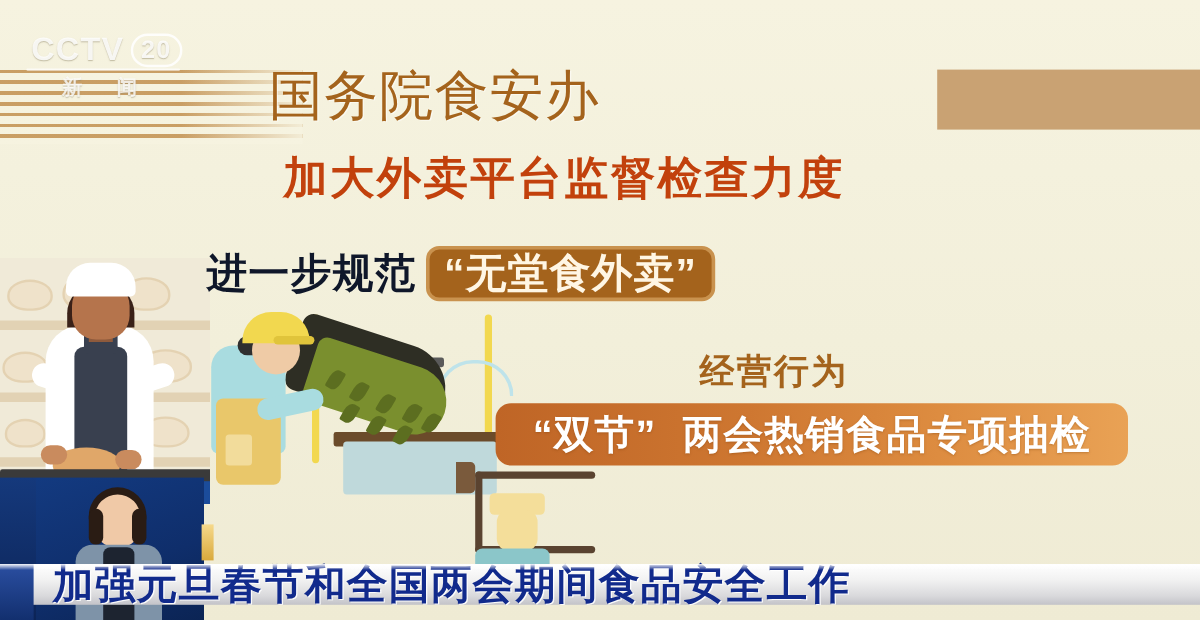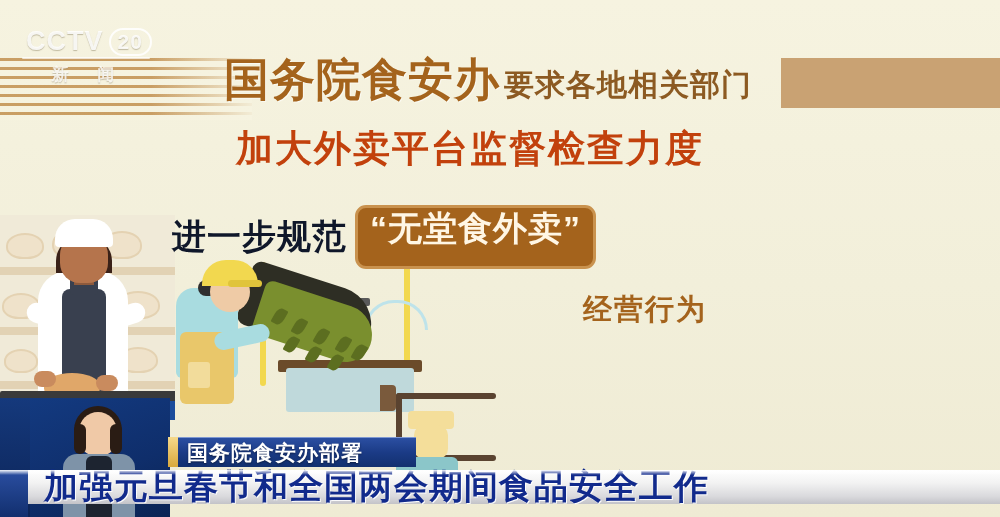--- a/index.html
+++ b/index.html
@@ -38,21 +38,20 @@
     position:absolute; right:0; top:58px; width:219px; height:50px;
     background:#C9A273;
   }
 
   
   .cctv-logo {
     position:absolute; left:14px; top:26px;
     width:150px; height:60px;
     display:flex; flex-direction:column; align-items:center;
     pointer-events:none;
-    justify-content:space-between;
   }
   .cctv-logo .row1 {
     font-size:27px; font-weight:bold; letter-spacing:1px;
     color:rgba(255,255,255,.86);
     text-shadow:0 1px 1px rgba(150,140,110,.55);
     display:flex; align-items:center; gap:2px;
   }
   .cctv-logo .num {
     border:2.5px solid rgba(255,255,255,.86);
     border-radius:14px; padding:0px 7px; font-size:21px; line-height:24px;
@@ -243,42 +242,42 @@
   
   .headline-wrap {
     position:absolute; left:0; top:0; width:1000px; height:420px;
     pointer-events:none;
   }
 
   .ln { position:absolute; white-space:nowrap; }
 
   .ln1 { left:224px; top:50px; display:flex; align-items:baseline; }
   .ln1 .big {
-    font-size:45px; font-weight:bold; color:#A4631C; letter-spacing:1px;
+    font-size:45px; font-weight:normal; color:#A4631C; letter-spacing:1px;
     text-shadow:1px 1px 0 rgba(255,255,255,.55);
   }
   .ln1 .small {
     font-size:30px; font-weight:bold; color:#8C5A22; letter-spacing:1px;
     margin-left:4px;
   }
 
   .ln2 {
     left:236px; top:124px;
     font-size:37px; font-weight:bold; color:#c2410c; letter-spacing:2px;
   }
 
   .ln3 { left:172px; top:205px; display:flex; align-items:center; }
   .ln3 .plain {
     font-size:34px; font-weight:bold; color:#0f172a; letter-spacing:1px;
   }
   .pill-brown {
     display:inline-block;
     background:#A4631C; color:#FFF6E4;
     font-size:34px; font-weight:bold; letter-spacing:1px;
-    padding:2px 12px 19px; border-radius:11px;
+    padding:2px 12px 1px; border-radius:11px;
     margin:0 8px;
     border:3px solid #C9924E;
     line-height:1.08;
   }
 
   .ln4 {
     left:583px; top:290px;
     font-size:29px; font-weight:bold; color:#A4631C; letter-spacing:2px;
   }
 
@@ -466,51 +465,52 @@
     <div class="m2-yellow" style="left:28px; top:36px; width:46px;  height:18px;"></div>
     <div class="m2-yellow" style="left:34px; top:50px; width:34px;  height:34px; border-radius:10px;"></div>
     <div class="m2-block" style="left:16px; top:82px; width:62px;  height:20px; border-radius:6px;"></div>
 
   </div>
 
   <div class="headline-wrap">
 
     <div class="ln ln1">
       <span class="big">国务院食安办</span>
-      <span class="small">要求各地相关部门</span>
     </div>
 
     <div class="ln ln2">加大外卖平台监督检查力度</div>
 
     <div class="ln ln3">
       <span class="plain">进一步规范</span>
       <span class="pill-brown">“无堂食外卖”</span>
     </div>
 
     <div class="ln ln4">经营行为</div>
 
+    <div class="band-orange">
+      <span>“双节”</span>
+      <span class="gap"></span>
+      <span>两会热销食品专项抽检</span>
+    </div>
 
   </div>
 
   <div class="left-blue-col"></div>
   <div class="slbox">
     <div class="sl-hair"></div>
     <div class="sl-head"></div>
     <div class="sl-hair2"></div>
     <div class="sl-hair3"></div>
     <div class="sl-body"></div>
     <div class="sl-inner"></div>
     <div class="sl-hand1"></div>
     <div class="sl-hand2"></div>
   </div>
 
   <div class="lt-kicker-accent"></div>
-  <div class="lt-kicker">
-    <span>国务院食安办部署</span>
-  </div>
 
   <div class="lt-bar">
     <span>加强元旦春节和全国两会期间食品安全工作</span>
   </div>
   <div class="lt-bar-left"></div>
   <div class="lt-bar-shine"></div>
 
 </div>
 
 </body></html>

